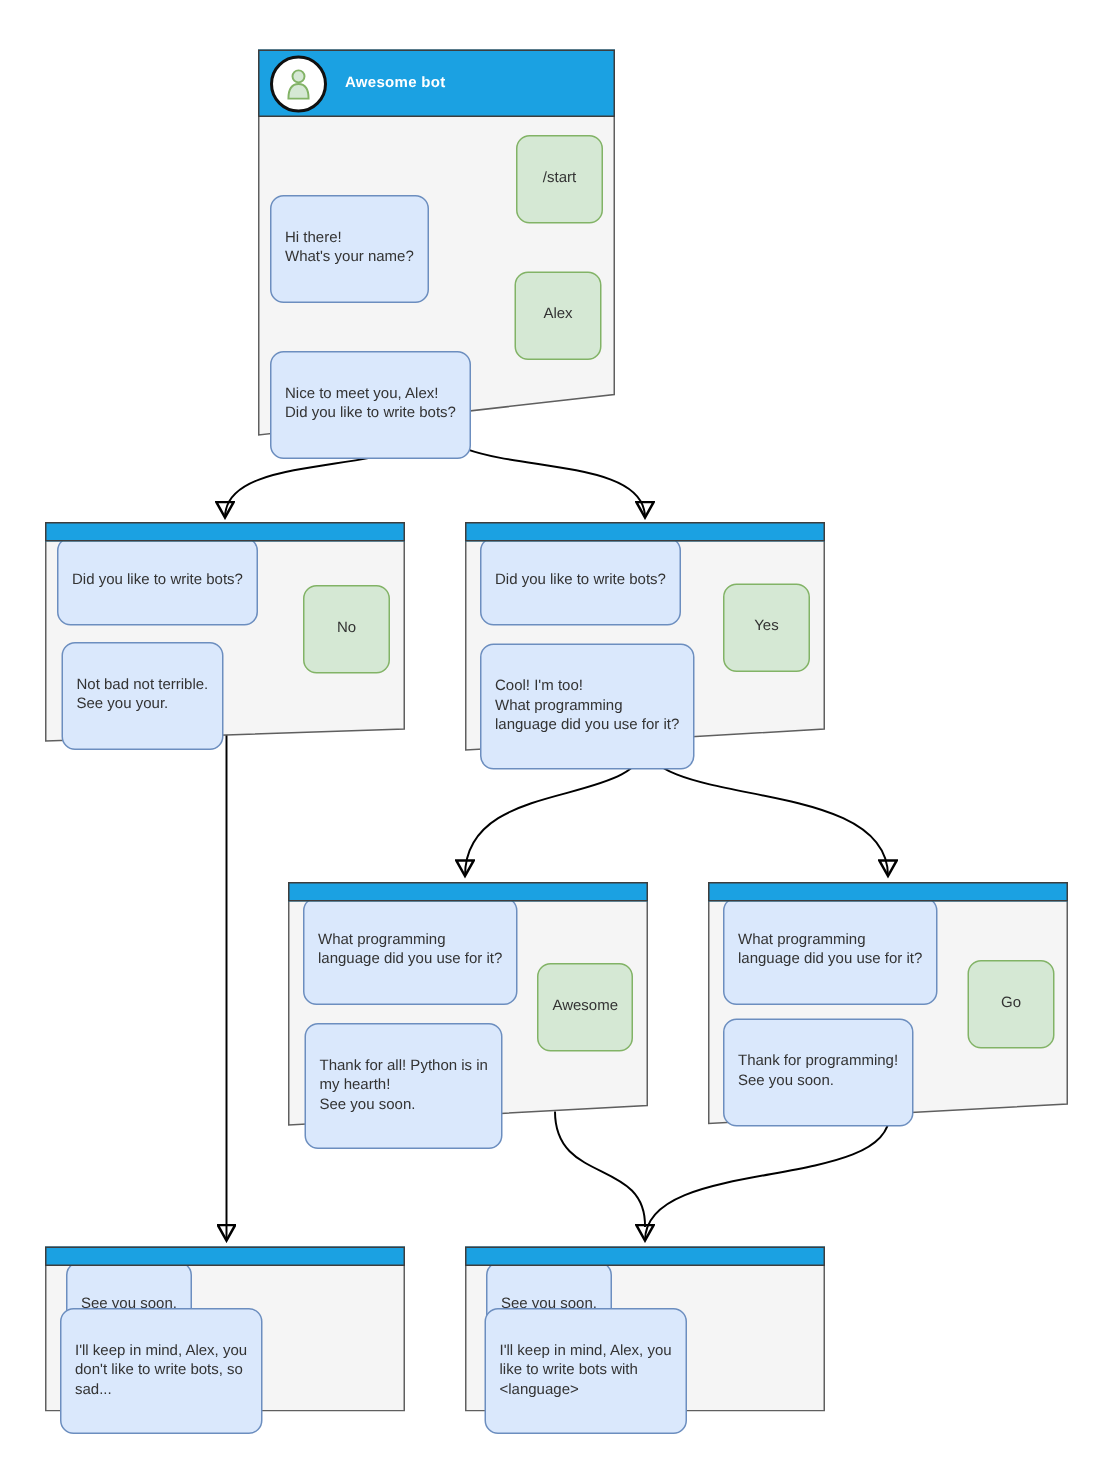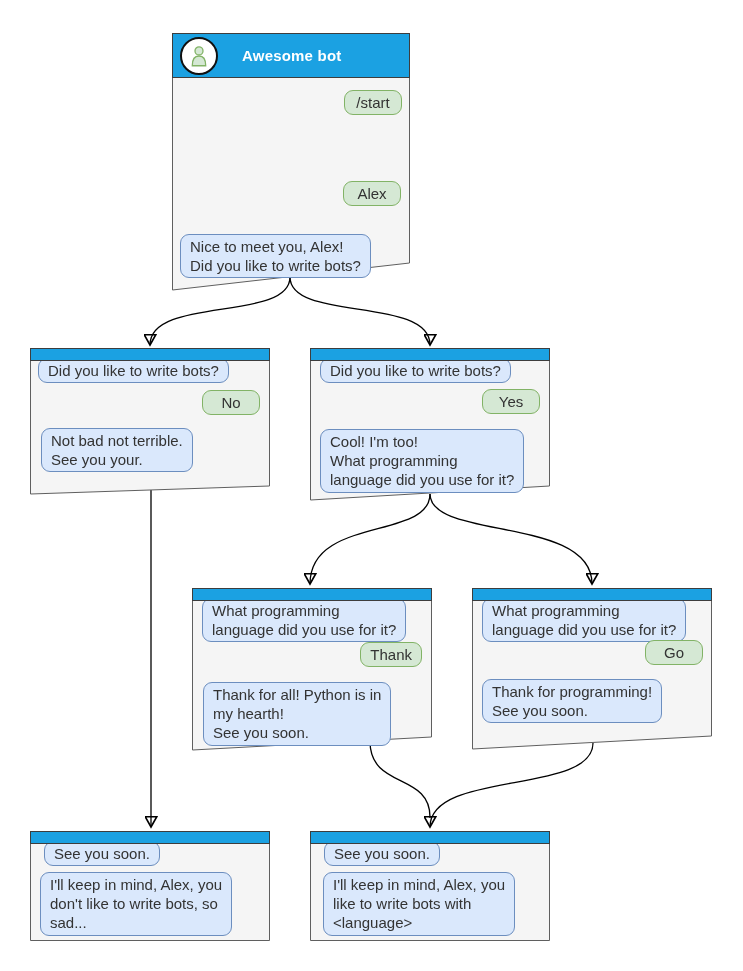--- a/index.html
+++ b/index.html
@@ -14,24 +14,24 @@
   .frame{position:absolute;left:0;top:0;z-index:0;pointer-events:none;}
   .frame polygon{fill:#F5F5F5;stroke:#5F5F5F;stroke-width:1;}
 
   .titlebar{position:absolute;left:0;top:0;width:100%;height:45px;background:#1BA1E2;
             border:1px solid #3d3d3d;box-sizing:border-box;display:flex;align-items:center;z-index:3;}
   .strip{position:absolute;left:0;top:0;width:100%;height:13px;background:#1BA1E2;
          border:1px solid #3d3d3d;box-sizing:border-box;z-index:3;}
 
   .avatar{width:38px;height:38px;border-radius:50%;background:#ffffff;border:2px solid #101010;
           box-sizing:border-box;margin-left:7px;display:flex;align-items:center;justify-content:center;}
-  .wtitle{color:#ffffff;font-weight:bold;font-size:15px;margin-left:24px;letter-spacing:.2px;}
+  .wtitle{color:#ffffff;font-weight:bold;font-size:10px;margin-left:12px;letter-spacing:.2px;}
 
-  .bubble{position:absolute;font-size:15px;line-height:1.28;color:#333333;
-          padding:2px 9px;border-radius:9px;white-space:pre-line;z-index:2;}
+  .bubble{position:absolute;font-size:10px;line-height:1.28;color:#333333;
+          padding:22px 9px;border-radius:9px;white-space:pre-line;z-index:2;}
   .bot{background:#DAE8FC;border:1px solid #6C8EBF;}
   .usr{background:#D5E8D4;border:1px solid #82B366;text-align:center;min-width:38px;}
   .q{z-index:1;}
 </style>
 </head>
 <body>
 
 <div class="canvas">
 
   <svg class="arrows" width="743" height="971" viewBox="0 0 743 971">
@@ -56,20 +56,22 @@
     <div class="titlebar">
       <div class="avatar">
         <svg width="26" height="26" viewBox="0 0 24 24">
           <circle cx="12" cy="7.3" r="3.7" fill="#D5E8D4" stroke="#82B366" stroke-width="1.2"></circle>
           <path d="M5.8,21 C5.8,15.6 7.3,12 12,12 C16.7,12 18.2,15.6 18.2,21 Z" fill="#D5E8D4" stroke="#82B366" stroke-width="1.2"></path>
         </svg>
       </div>
       <span class="wtitle">Awesome bot</span>
     </div>
     <div class="bubble usr" style="right:8px;top:57px">/start</div>
+    <div class="bubble bot" style="left:8px;top:97px">Hi there!
+What's your name?</div>
     <div class="bubble usr" style="right:9px;top:148px">Alex</div>
     <div class="bubble bot" style="left:8px;top:201px">Nice to meet you, Alex!
 Did you like to write bots?</div>
   </div>
 
   <div class="win" style="left:30px;top:348px;width:240px;height:148px">
     <svg class="frame" width="240" height="148">
       <polygon points="0.5,0.5 239.5,0.5 239.5,138 0.5,146"></polygon>
     </svg>
     <div class="bubble bot q" style="left:8px;top:10px">Did you like to write bots?</div>
@@ -91,21 +93,21 @@
 language did you use for it?</div>
   </div>
 
   <div class="win" style="left:192px;top:588px;width:240px;height:163px">
     <svg class="frame" width="240" height="163">
       <polygon points="0.5,0.5 239.5,0.5 239.5,149 0.5,162"></polygon>
     </svg>
     <div class="bubble bot q" style="left:10px;top:10px">What programming
 language did you use for it?</div>
     <div class="strip"></div>
-    <div class="bubble usr" style="right:10px;top:54px">Thank</div>
+    <div class="bubble usr" style="right:10px;top:54px">Awesome</div>
     <div class="bubble bot" style="left:11px;top:94px">Thank for all! Python is in
 my hearth!
 See you soon.</div>
   </div>
 
   <div class="win" style="left:472px;top:588px;width:240px;height:162px">
     <svg class="frame" width="240" height="162">
       <polygon points="0.5,0.5 239.5,0.5 239.5,148 0.5,161"></polygon>
     </svg>
     <div class="bubble bot q" style="left:10px;top:10px">What programming

